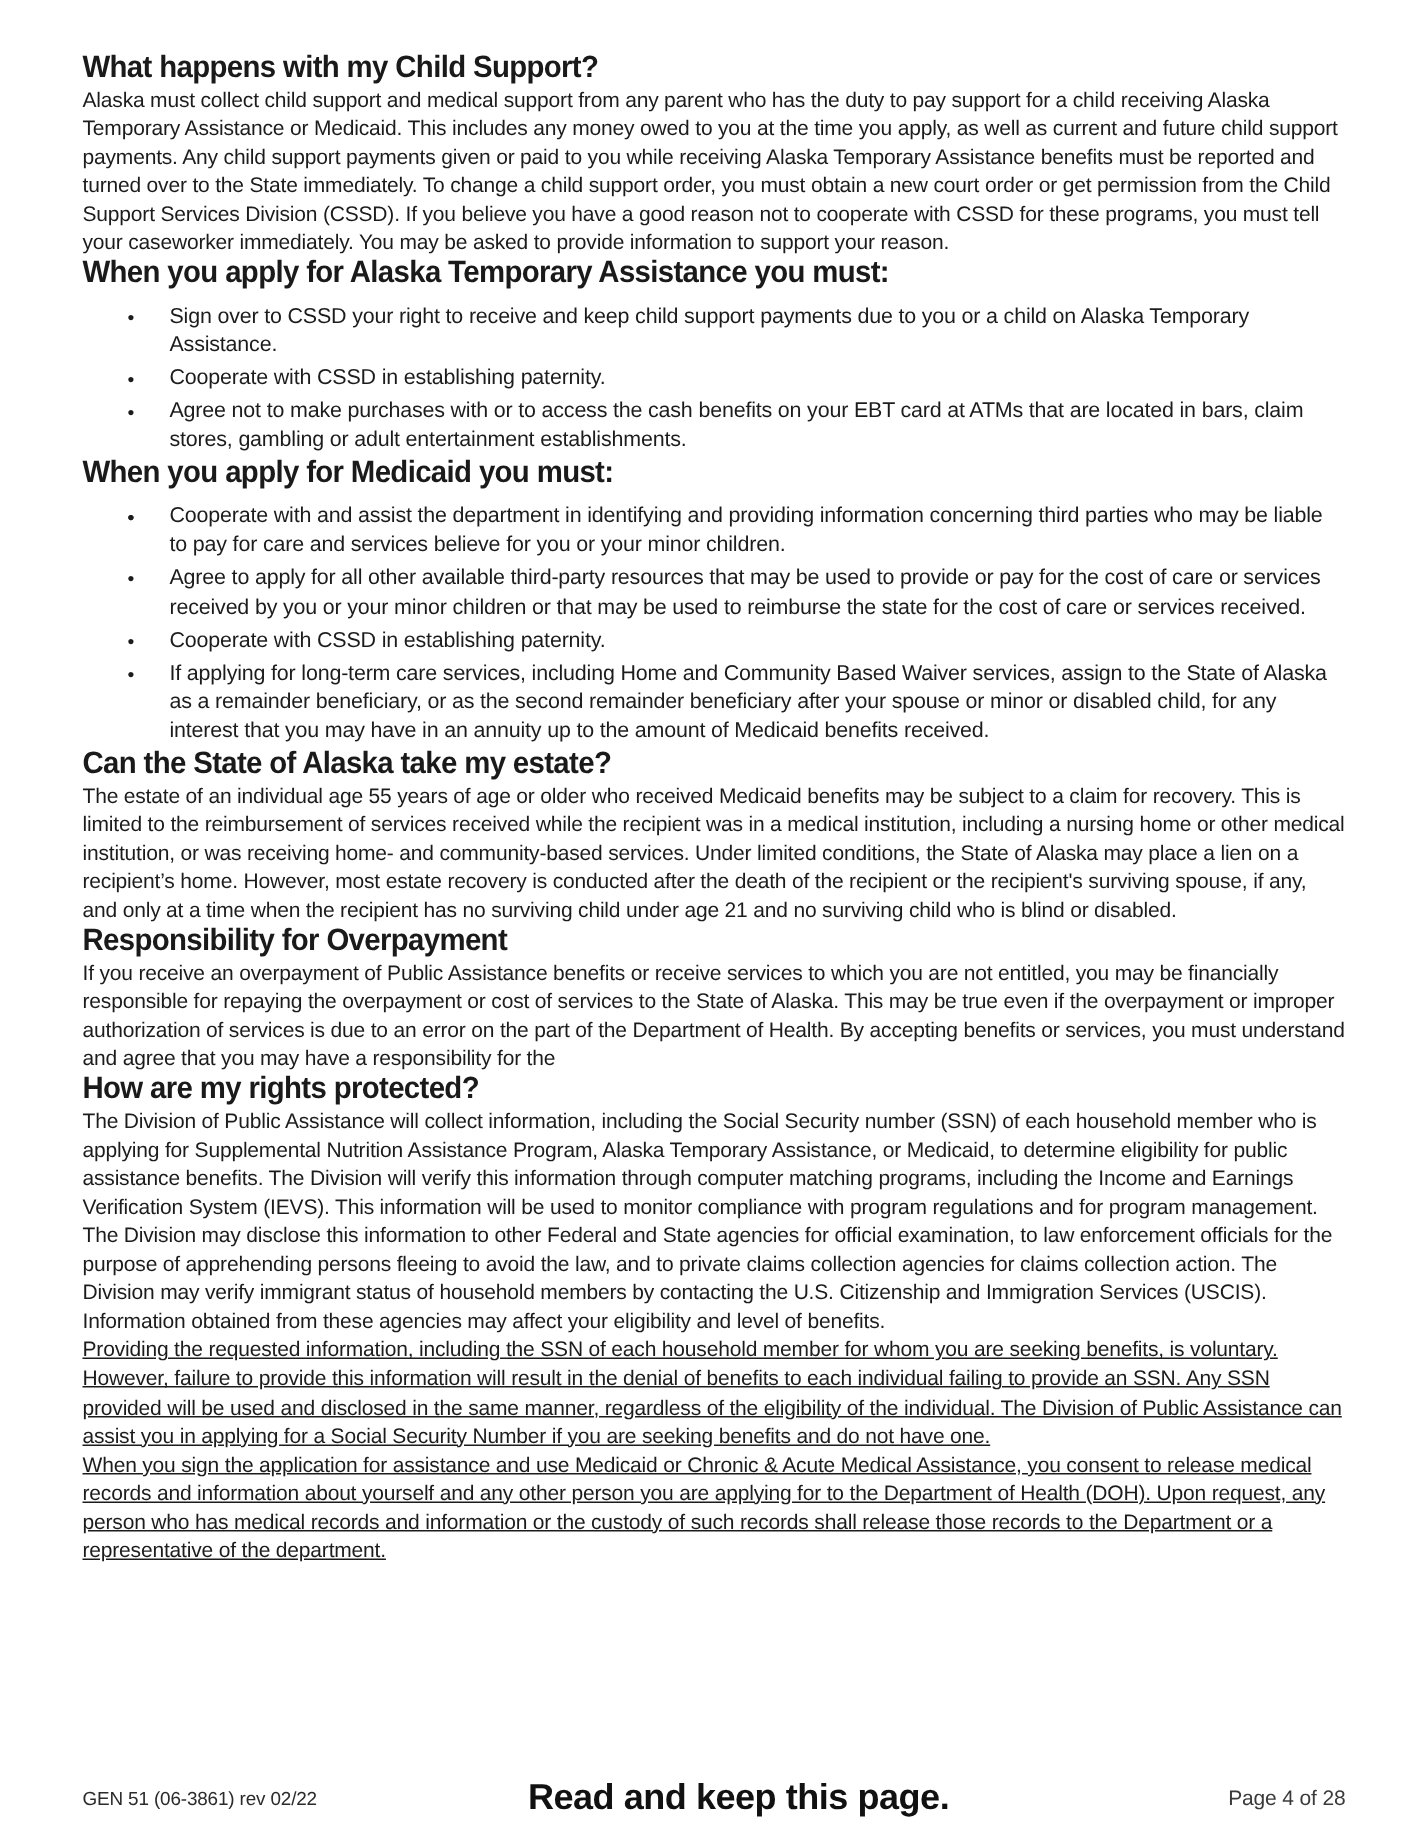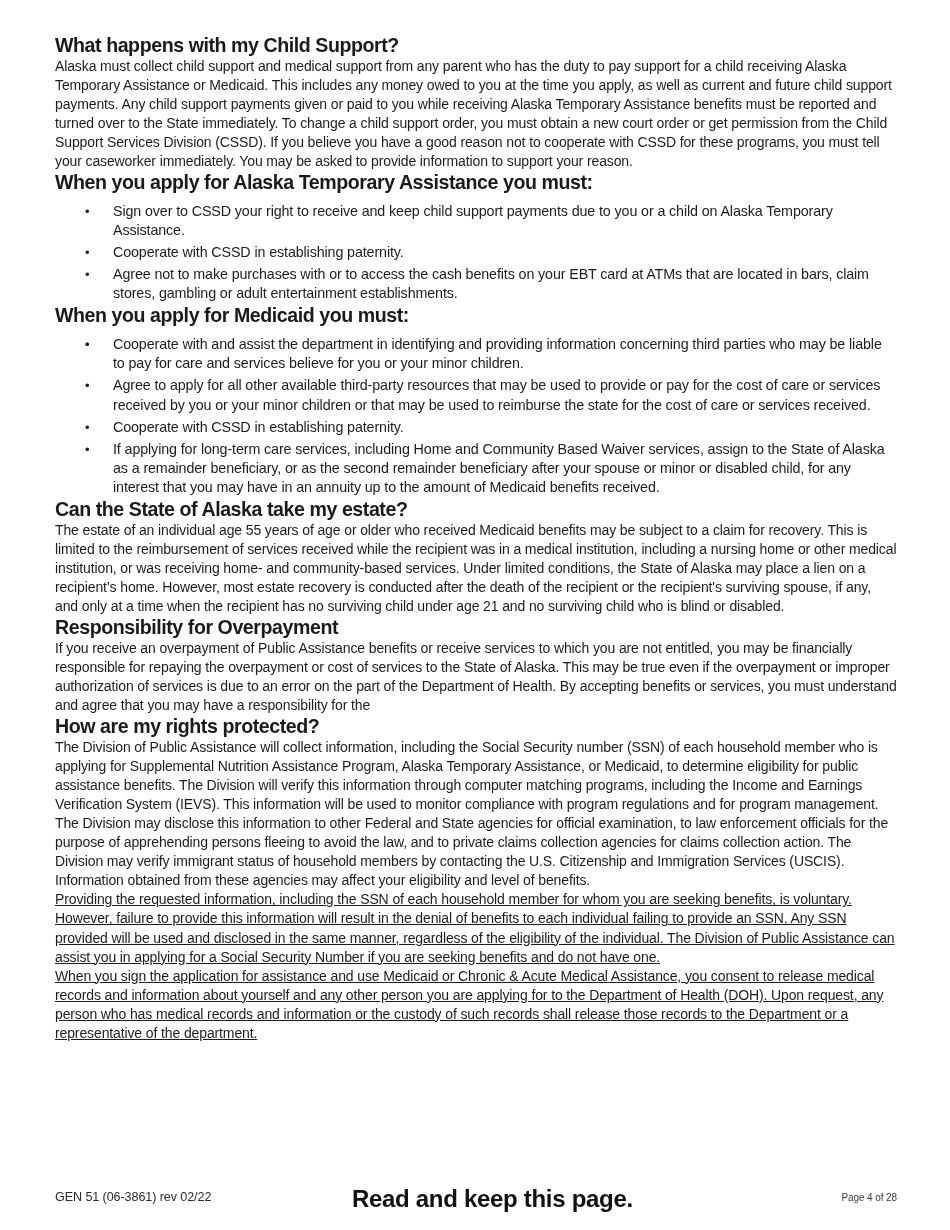--- a/index.html
+++ b/index.html
@@ -116,21 +116,21 @@
     letter-spacing: -0.3px;
     white-space: nowrap;
     position: absolute;
     left: 50%;
     transform: translateX(-52%);
     top: -5px;
     margin-left: 22px;
   }
   .footer-right {
     font-family: "Liberation Sans", sans-serif;
-    font-size: 10px;
+    font-size: 14px;
     color: #3a3a3a;
     letter-spacing: -0.1px;
     white-space: nowrap;
   }
 </style>
 </head>
 <body>
 
 <div class="page">
   <div class="content">

